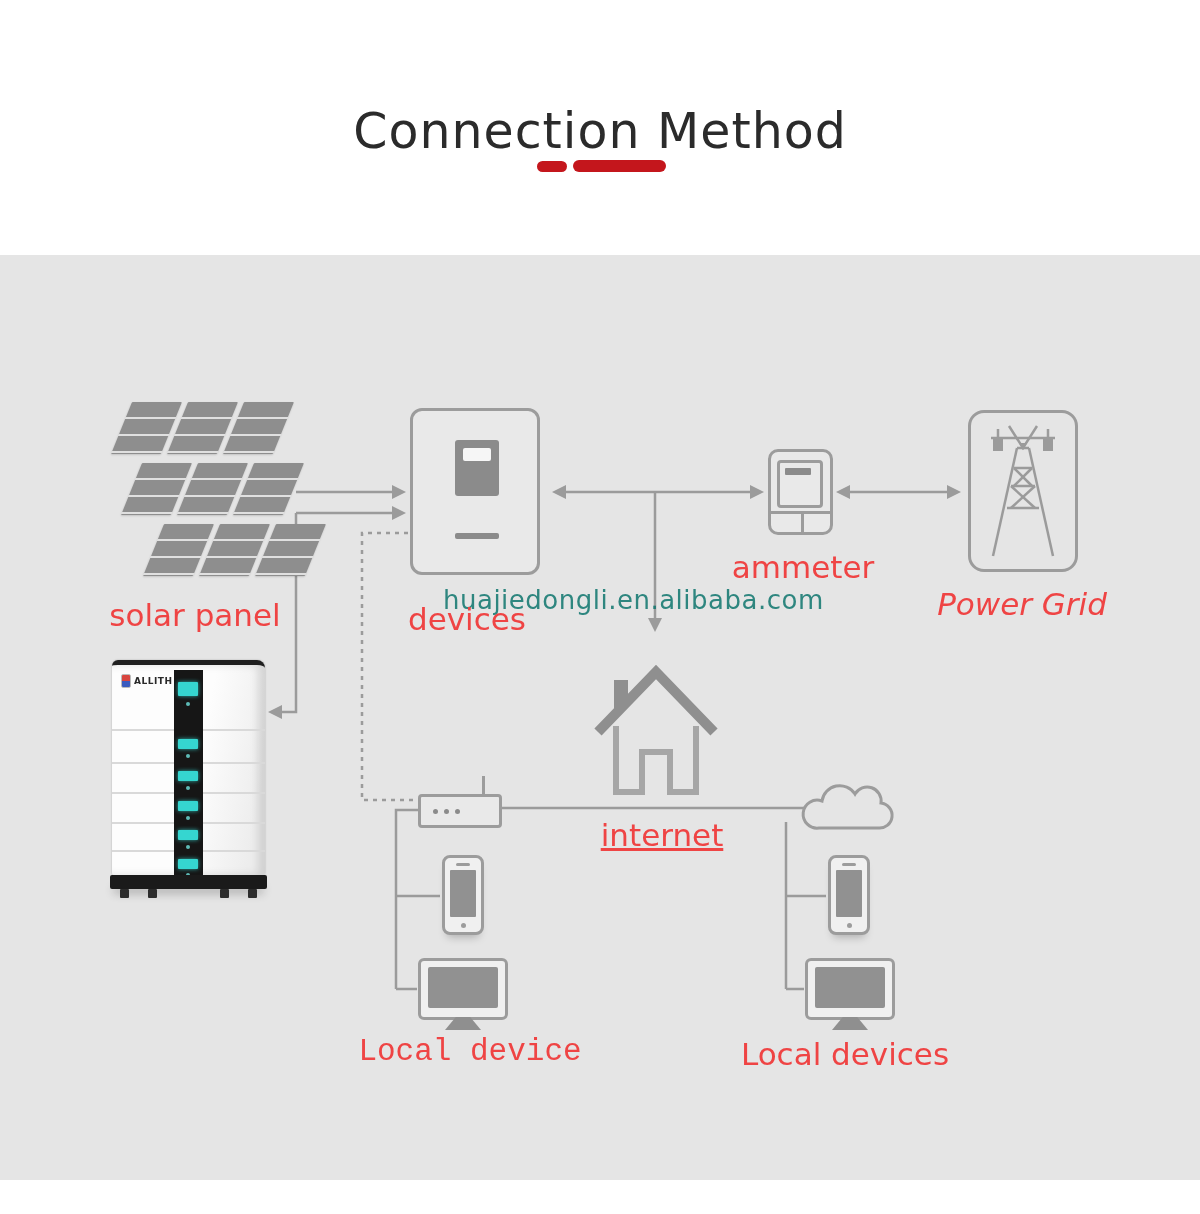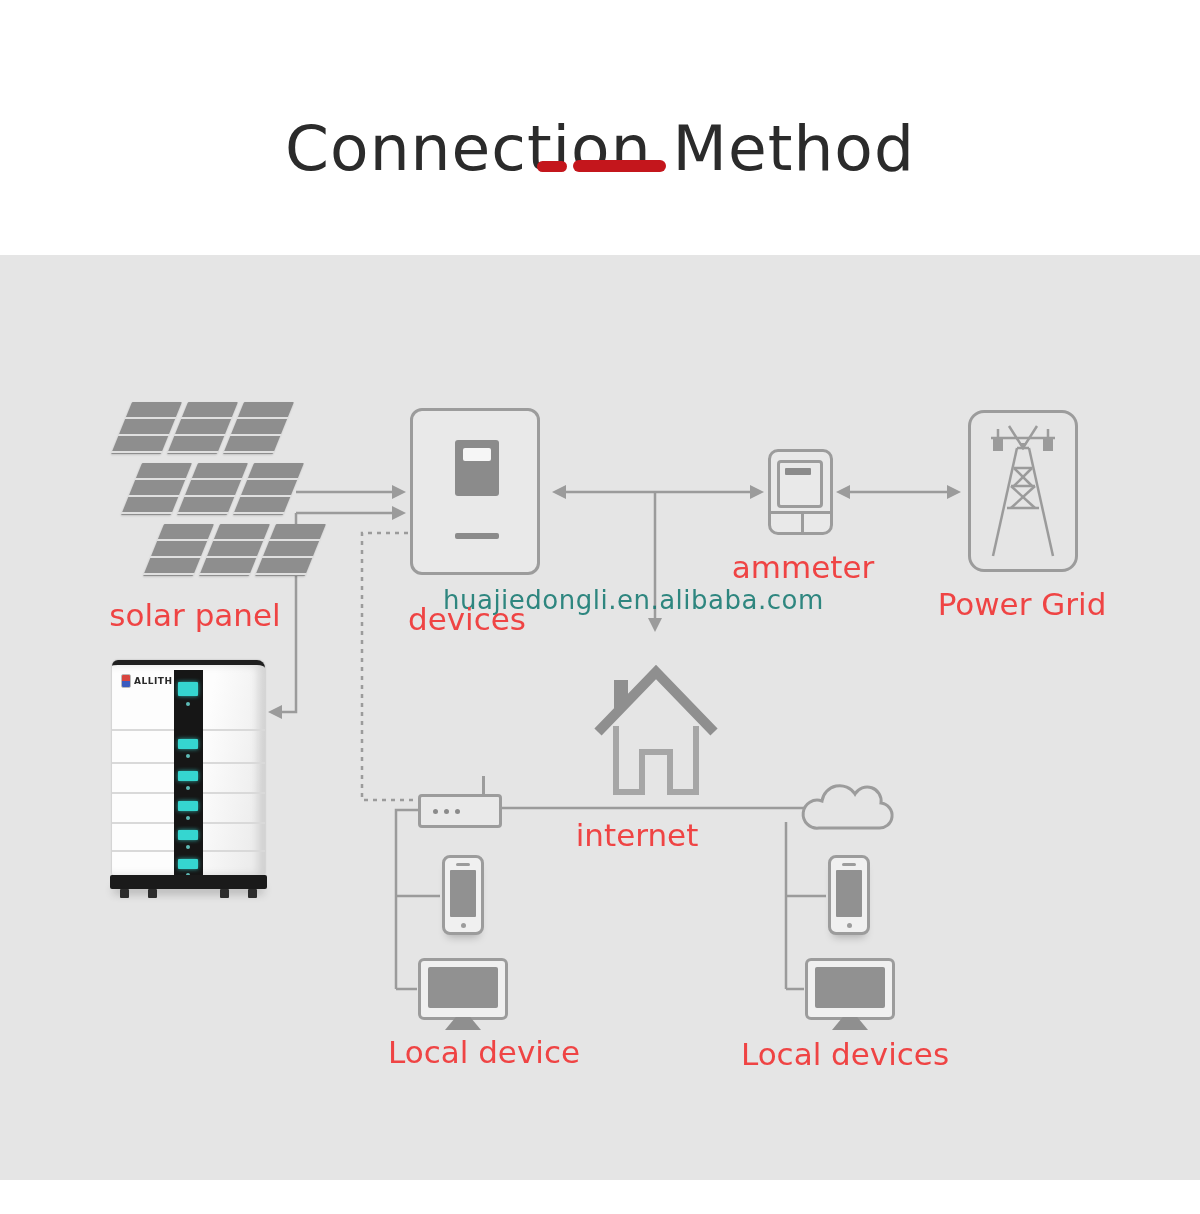--- a/index.html
+++ b/index.html
@@ -4,21 +4,21 @@
 <style>
   html,body{margin:0;padding:0;}
   body{
     width:1200px;height:1214px;position:relative;background:#ffffff;
     font-family:"DejaVu Sans","Liberation Sans",sans-serif;overflow:hidden;
   }
 
   
   .page-title{
     position:absolute;left:0;top:70px;width:1200px;text-align:center;
-    font-size:63px;color:#2b2b2b;font-weight:400;letter-spacing:1px;
+    font-size:49px;color:#2b2b2b;font-weight:400;letter-spacing:1px;
   }
   .dash{position:absolute;background:#c4161c;}
   .dash-short{left:537px;top:161px;width:30px;height:11px;border-radius:5.5px;}
   .dash-long{left:573px;top:160px;width:93px;height:12px;border-radius:6px;}
 
   
   .gray-bg{position:absolute;left:0;top:255px;width:1200px;height:925px;background:#e5e5e5;}
 
   .connectors{position:absolute;left:0;top:0;z-index:2;}
   .node{position:absolute;z-index:3;}
@@ -286,18 +286,18 @@
     <div class="bat-foot" style="left:36px;"></div>
     <div class="bat-foot" style="left:108px;"></div>
     <div class="bat-foot" style="left:136px;"></div>
   </div>
 
   <div class="watermark">huajiedongli.en.alibaba.com</div>
 
   <div class="lbl" style="left:85px;top:597px;width:220px;">solar panel</div>
   <div class="lbl" style="left:408px;top:601px;width:220px;text-align:left;">devices</div>
   <div class="lbl" style="left:713px;top:549px;width:180px;">ammeter</div>
-  <div class="lbl" style="left:922px;top:586px;width:200px;">Power Grid</div>
-  <div class="lbl" style="left:547px;top:817px;width:180px;">internet</div>
-  <div class="lbl" style="left:364px;top:1034px;width:240px;">Local device</div>
+  <div class="lbl" style="left:922px;top:586px;width:200px;font-style:italic;">Power Grid</div>
+  <div class="lbl" style="left:572px;top:817px;width:180px;text-decoration:underline;">internet</div>
+  <div class="lbl" style="left:350px;top:1034px;width:240px;font-family:Liberation Mono, monospace;">Local device</div>
   <div class="lbl" style="left:695px;top:1036px;width:300px;">Local devices</div>
 
 </div>
 
 </body></html>

